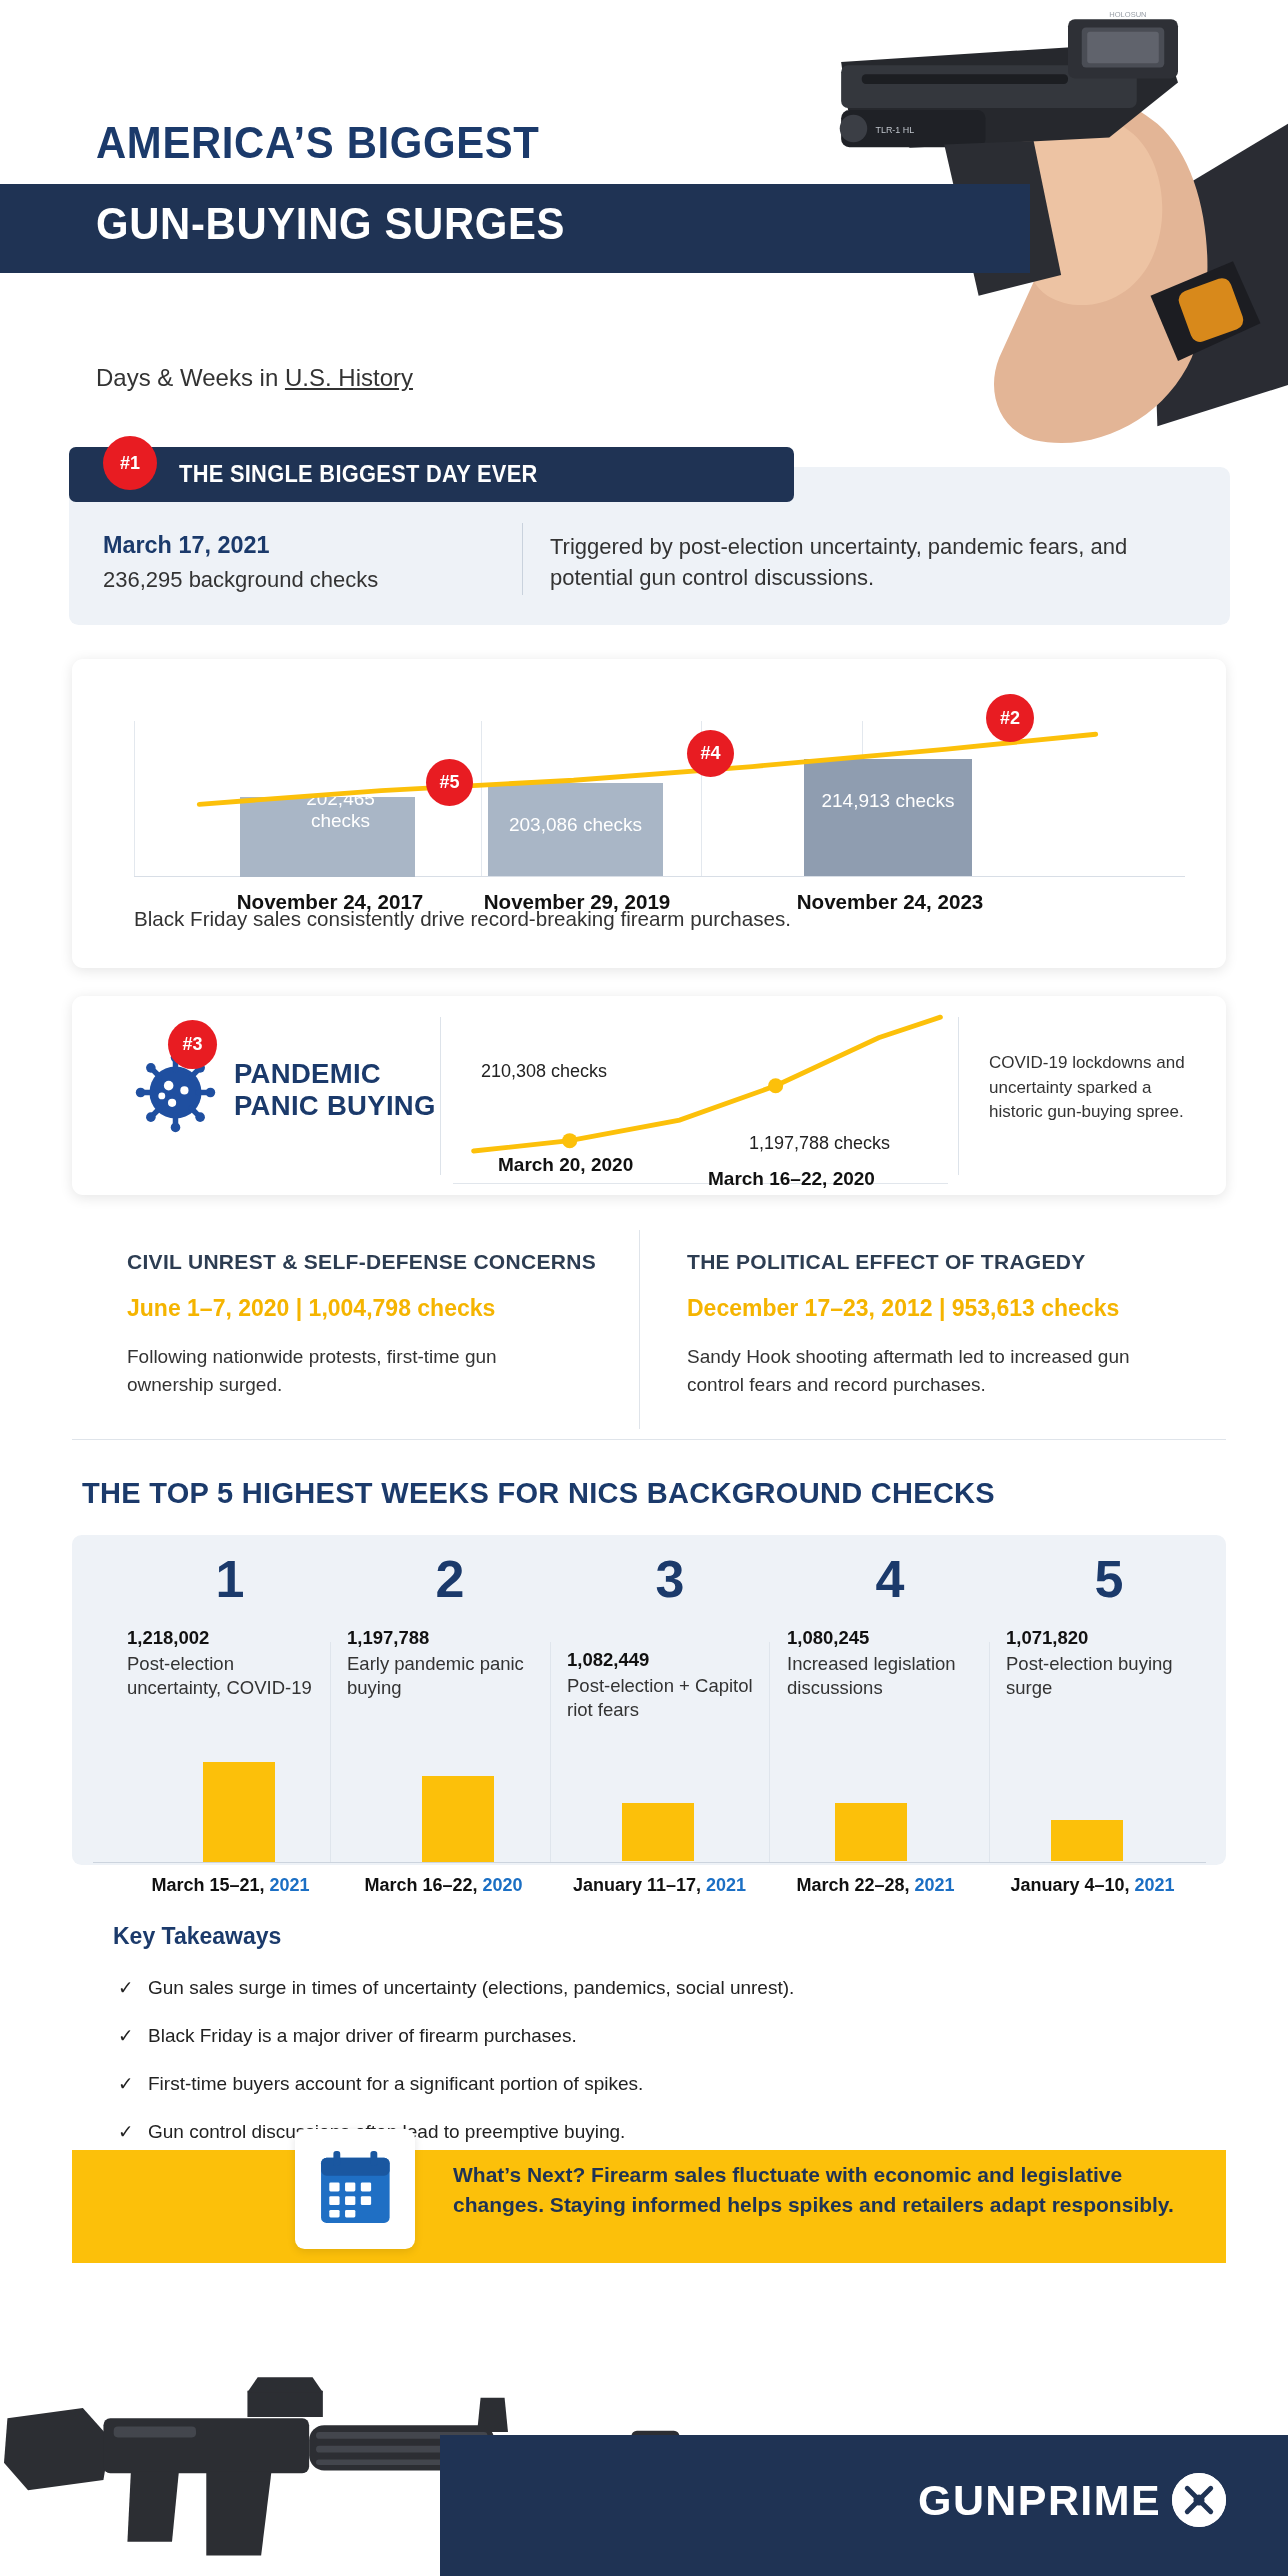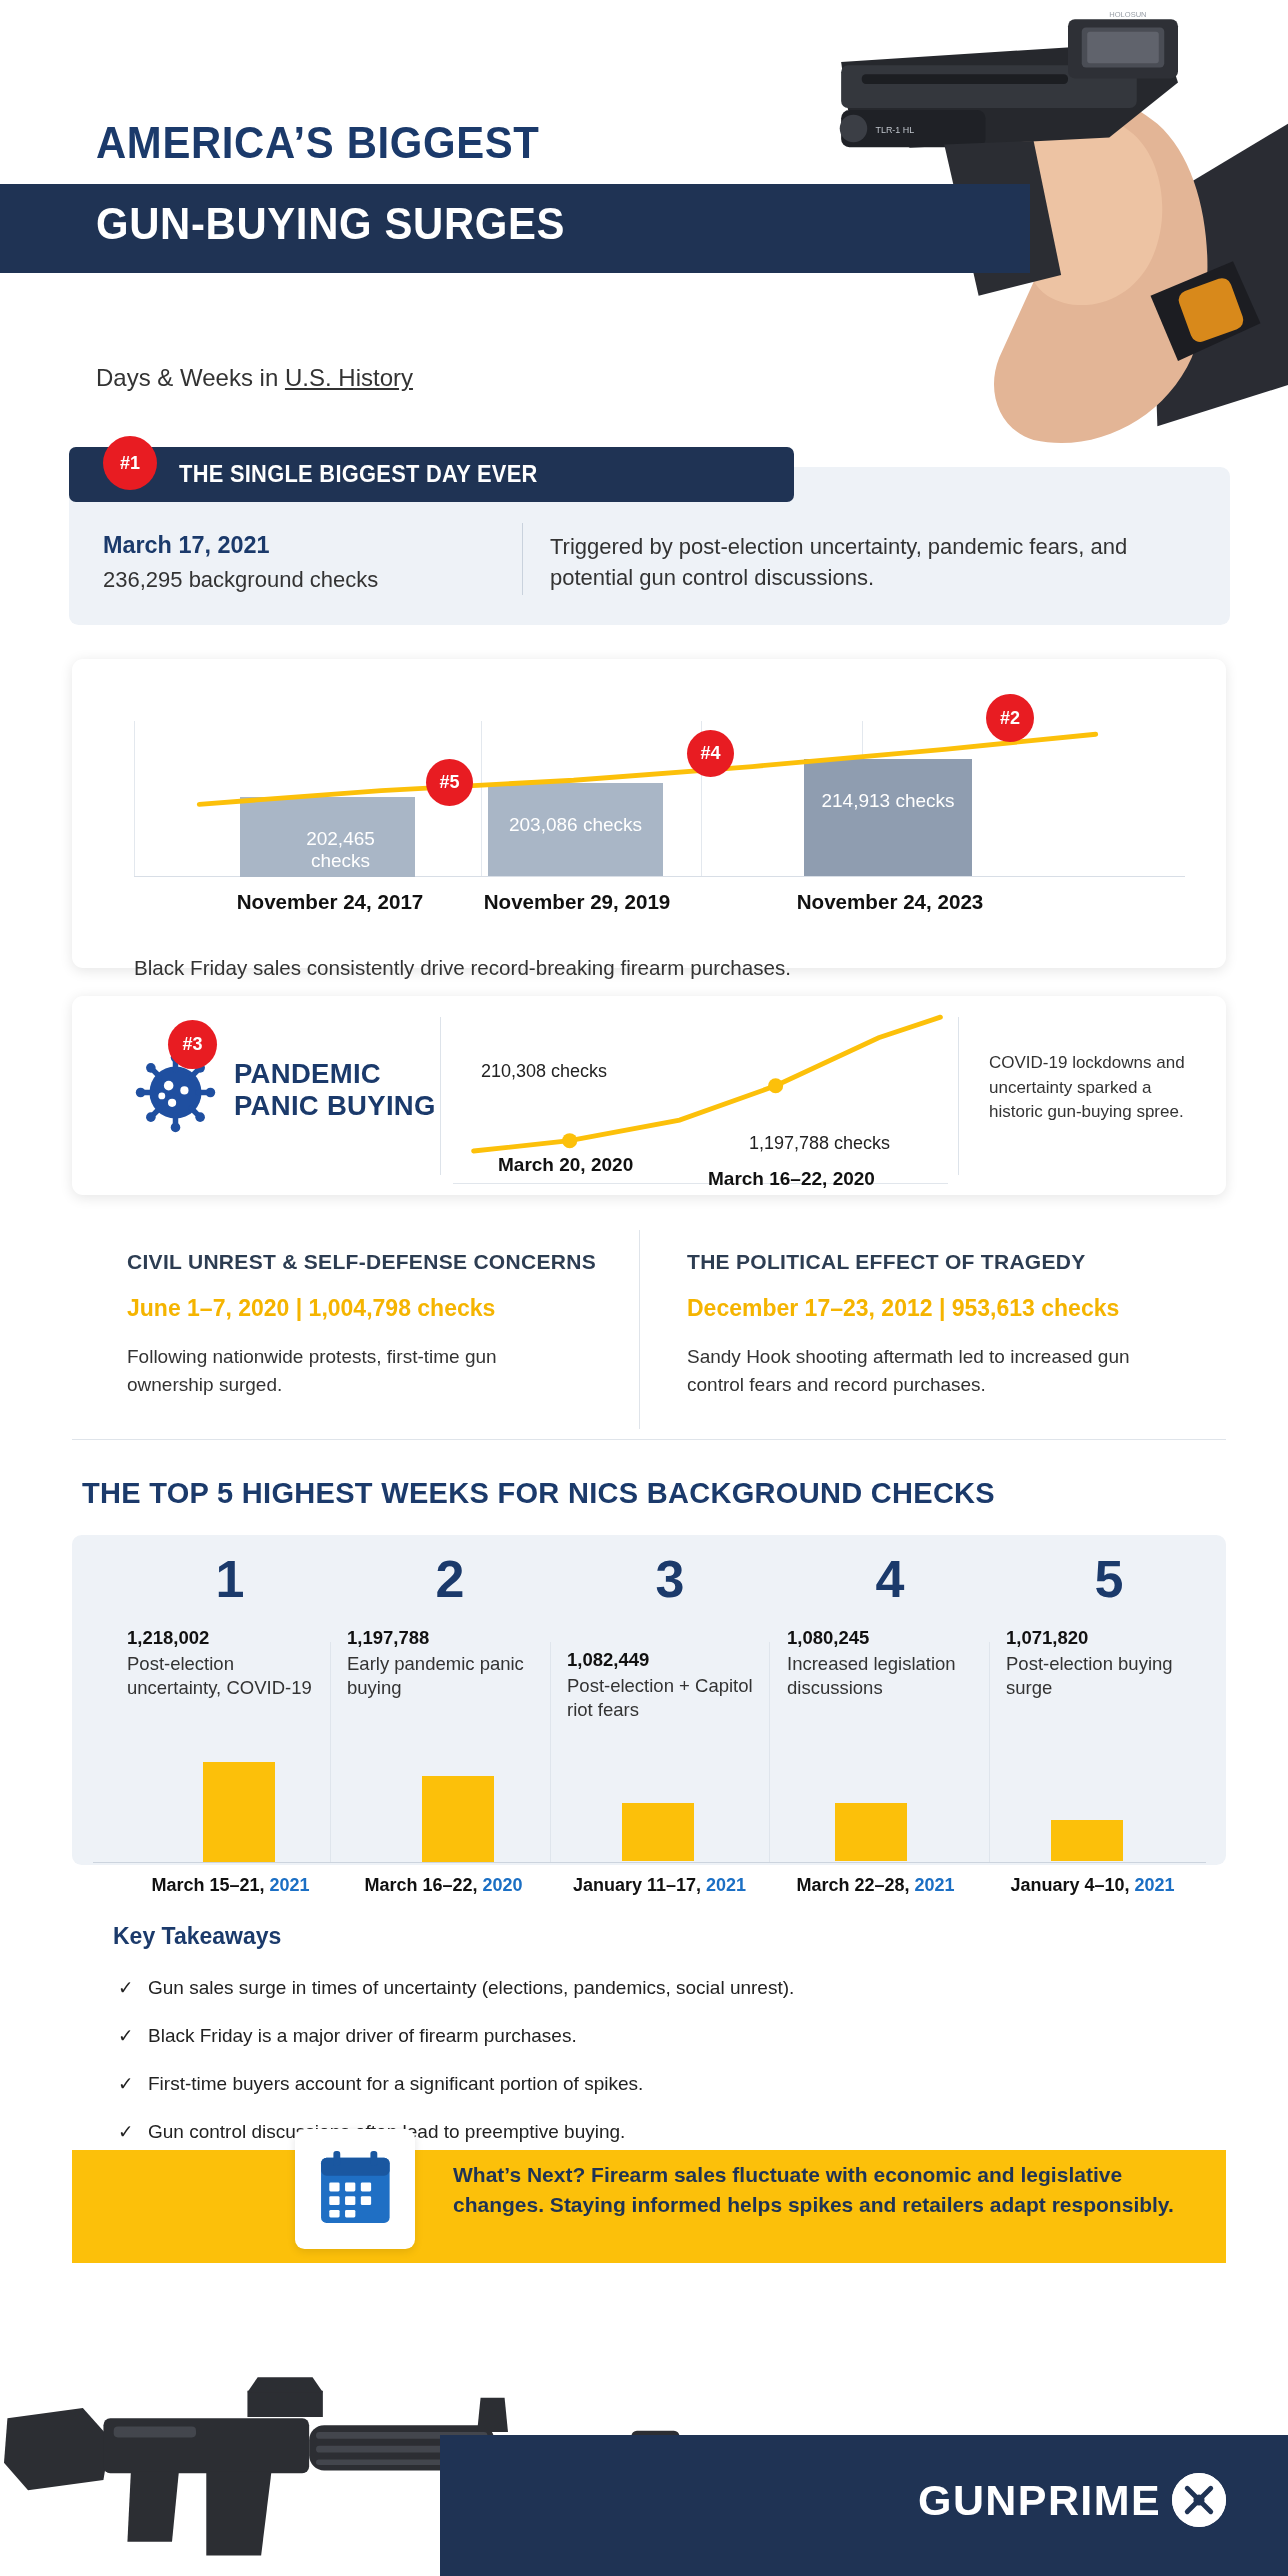--- a/index.html
+++ b/index.html
@@ -81,21 +81,21 @@
   .bf-vline { position: absolute; top: 721px; width: 1.4px; height: 155px; background: #e3e8ee; }
   .bf-bar { position: absolute; background: #8f9db0; }
   .bf-bar.light { background: #a9b6c6; }
   .bf-barlabel {
     position: absolute; color: #ffffff; font-size: 19px; text-align: center;
   }
   .bf-xlabel {
     position: absolute; font-size: 20.6px; font-weight: bold; color: #111; text-align: center;
   }
   .bf-note {
-    position: absolute; left: 134px; top: 956px; font-size: 20.6px; color: #333;
+    position: absolute; left: 134px; top: 907px; font-size: 20.6px; color: #333;
   }
   #badge5 { left: 426px; top: 759px; width: 47px; height: 47px; z-index: 5; }
   #badge4 { left: 687px; top: 730px; width: 47px; height: 47px; z-index: 5; }
   #badge2 { left: 986px; top: 694px; width: 48px; height: 48px; z-index: 5; }
 
   
   .card3 {
     position: absolute; left: 72px; top: 996px; width: 1154px; height: 199px;
     background: #ffffff; border-radius: 11px;
     box-shadow: 0 2.7px 12.4px rgba(0,0,0,0.10);
@@ -243,21 +243,21 @@
 <div class="bf-vline" style="left:134px;"></div>
 <div class="bf-vline" style="left:481px;"></div>
 <div class="bf-vline" style="left:701px;"></div>
 <div class="bf-vline" style="left:862px;"></div>
 <div class="bf-axisline"></div>
 
 <div class="bf-bar light" style="left:240px; top:797px; width:175px; height:80px;"></div>
 <div class="bf-bar light" style="left:488px; top:783px; width:175px; height:93px;"></div>
 <div class="bf-bar" style="left:804px; top:759px; width:168px; height:117px;"></div>
 
-<div class="bf-barlabel" style="left:240px; top:828px; width:161px;padding-left:40px;">202,465  checks</div>
+<div class="bf-barlabel" style="left:240px; top:788px; width:161px;padding-left:40px;">202,465  checks</div>
 <div class="bf-barlabel" style="left:488px; top:814px; width:175px;">203,086 checks</div>
 <div class="bf-barlabel" style="left:804px; top:790px; width:168px;">214,913 checks</div>
 
 <svg style="position:absolute; left:134px; top:708px; width:1051px; height:172px;" viewBox="0 0 1530 250" width="1051" height="172">
   <polyline points="95,140 360,120 640,105 900,85 1180,60 1400,38" fill="none" stroke="#fcc00a" stroke-width="7" stroke-linecap="round"></polyline>
 </svg>
 
 <div class="badge" id="badge5">#5</div>
 <div class="badge" id="badge4">#4</div>
 <div class="badge" id="badge2">#2</div>

